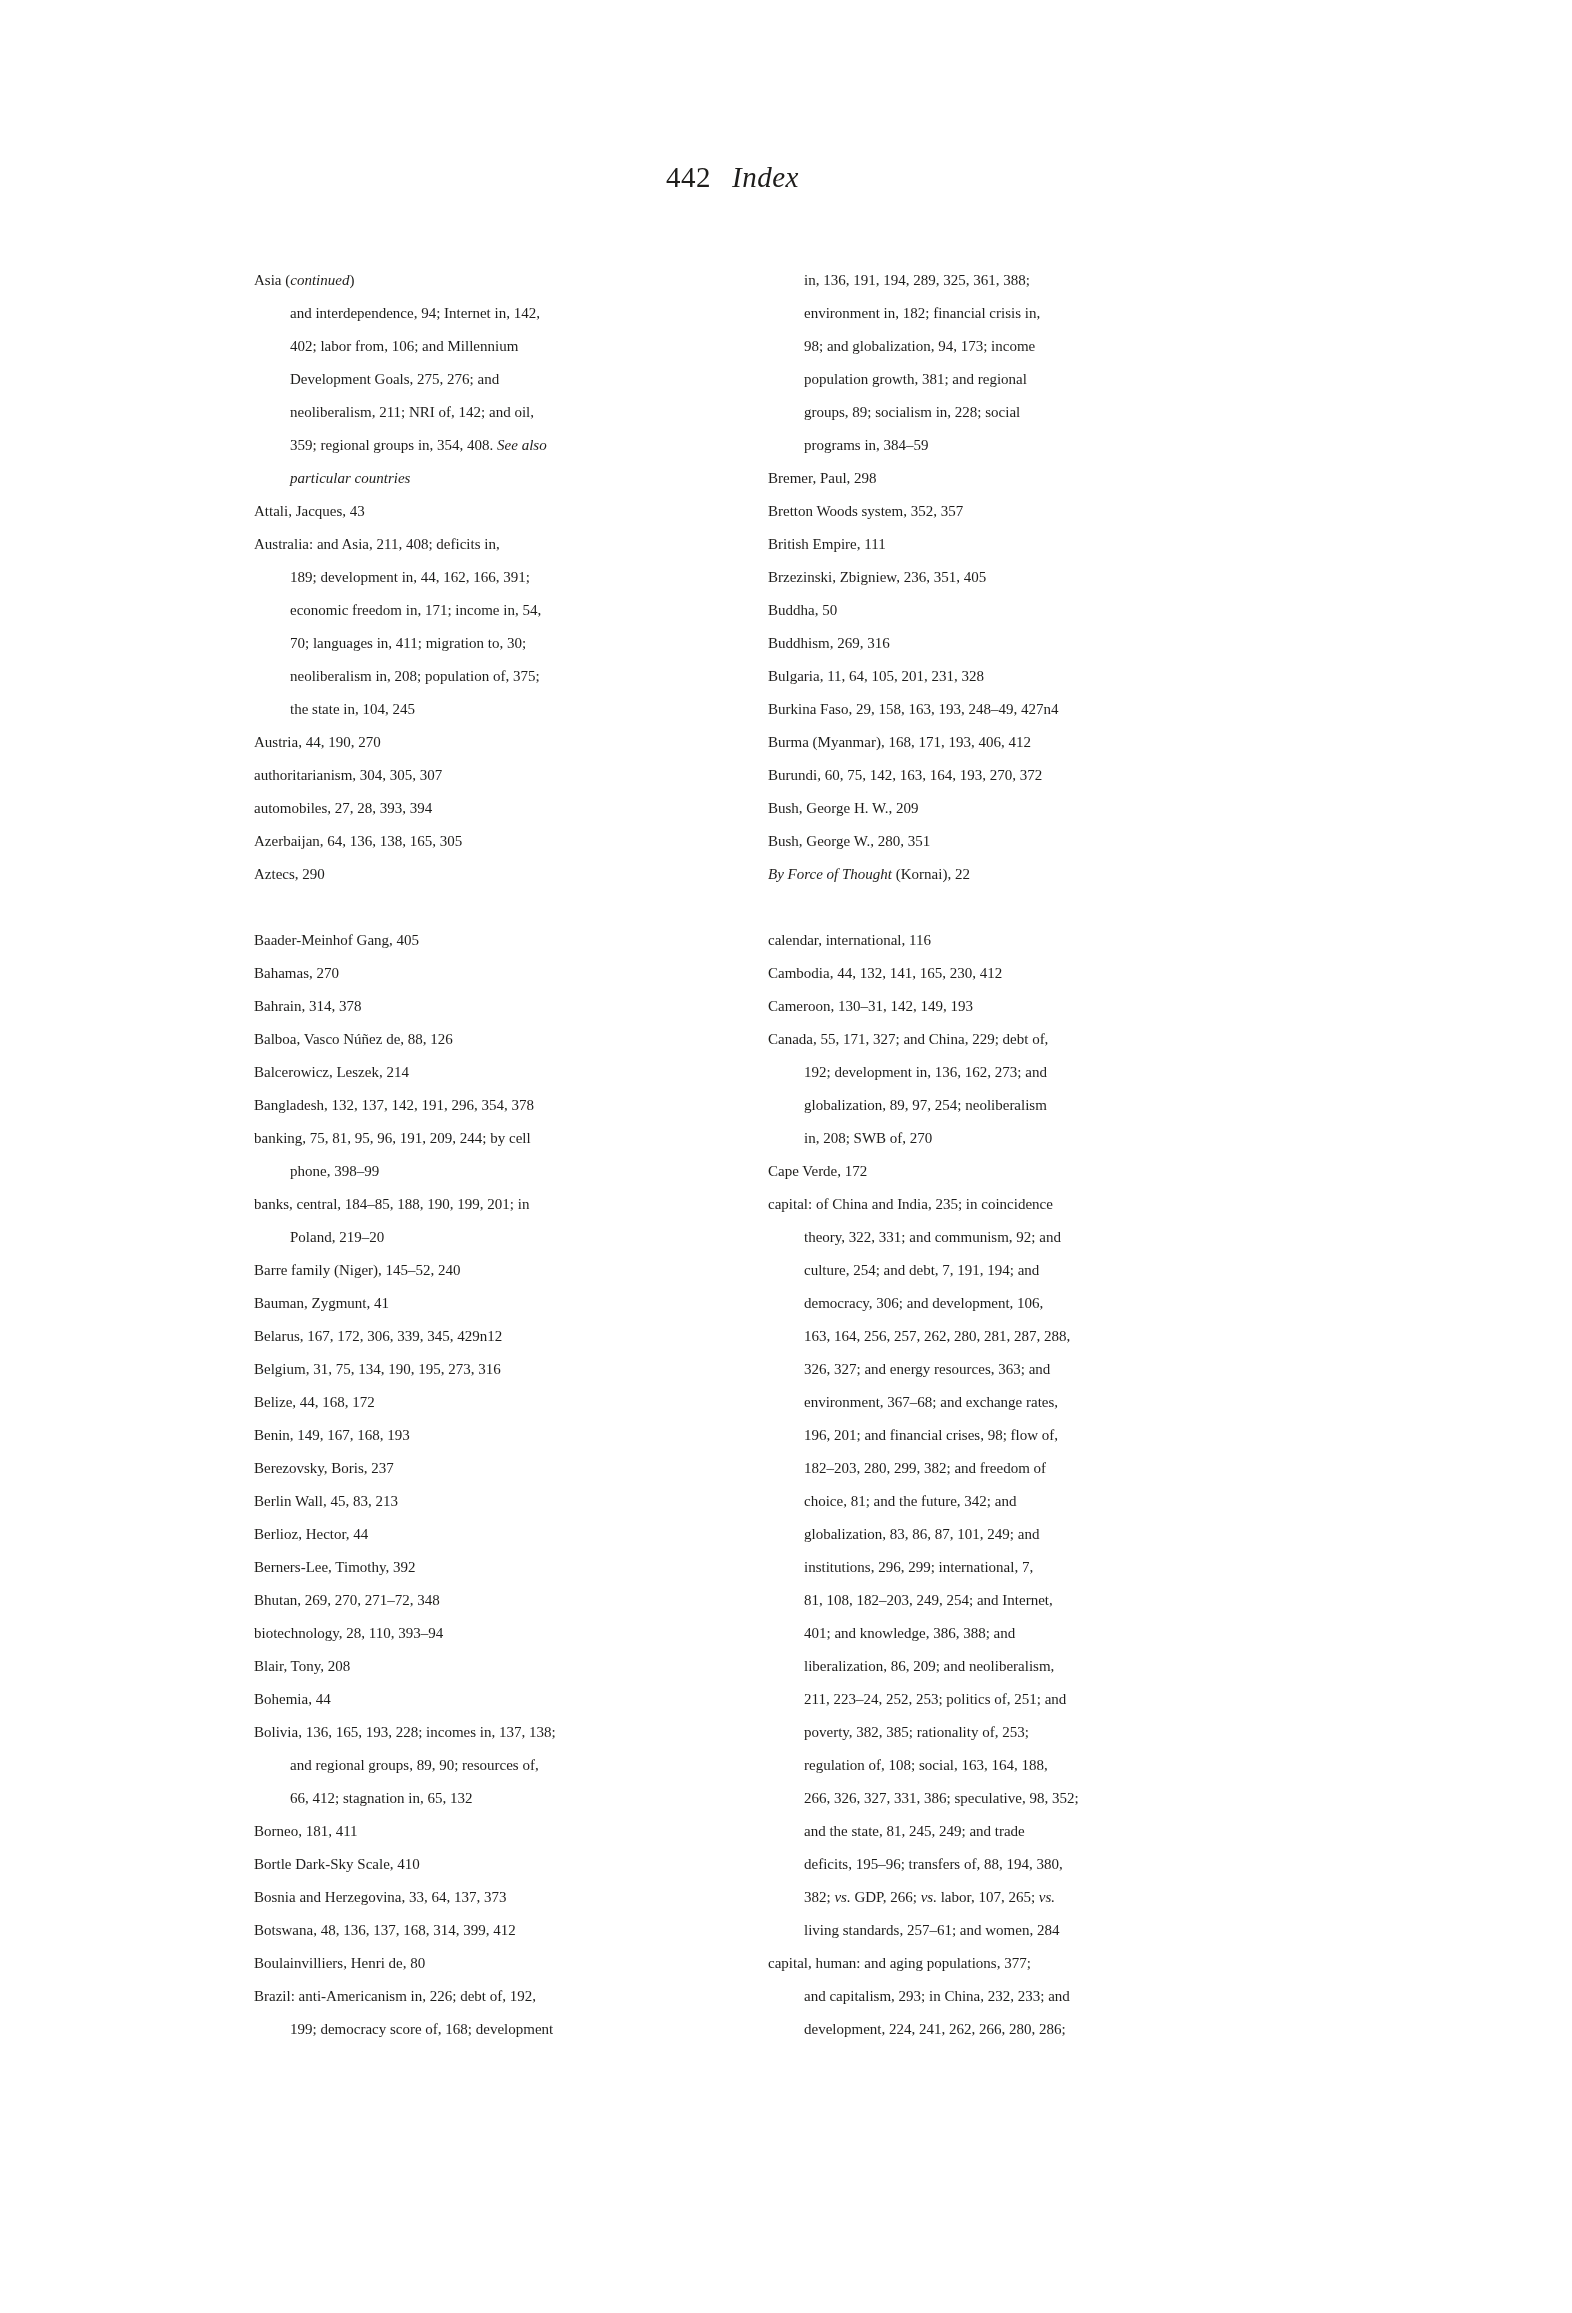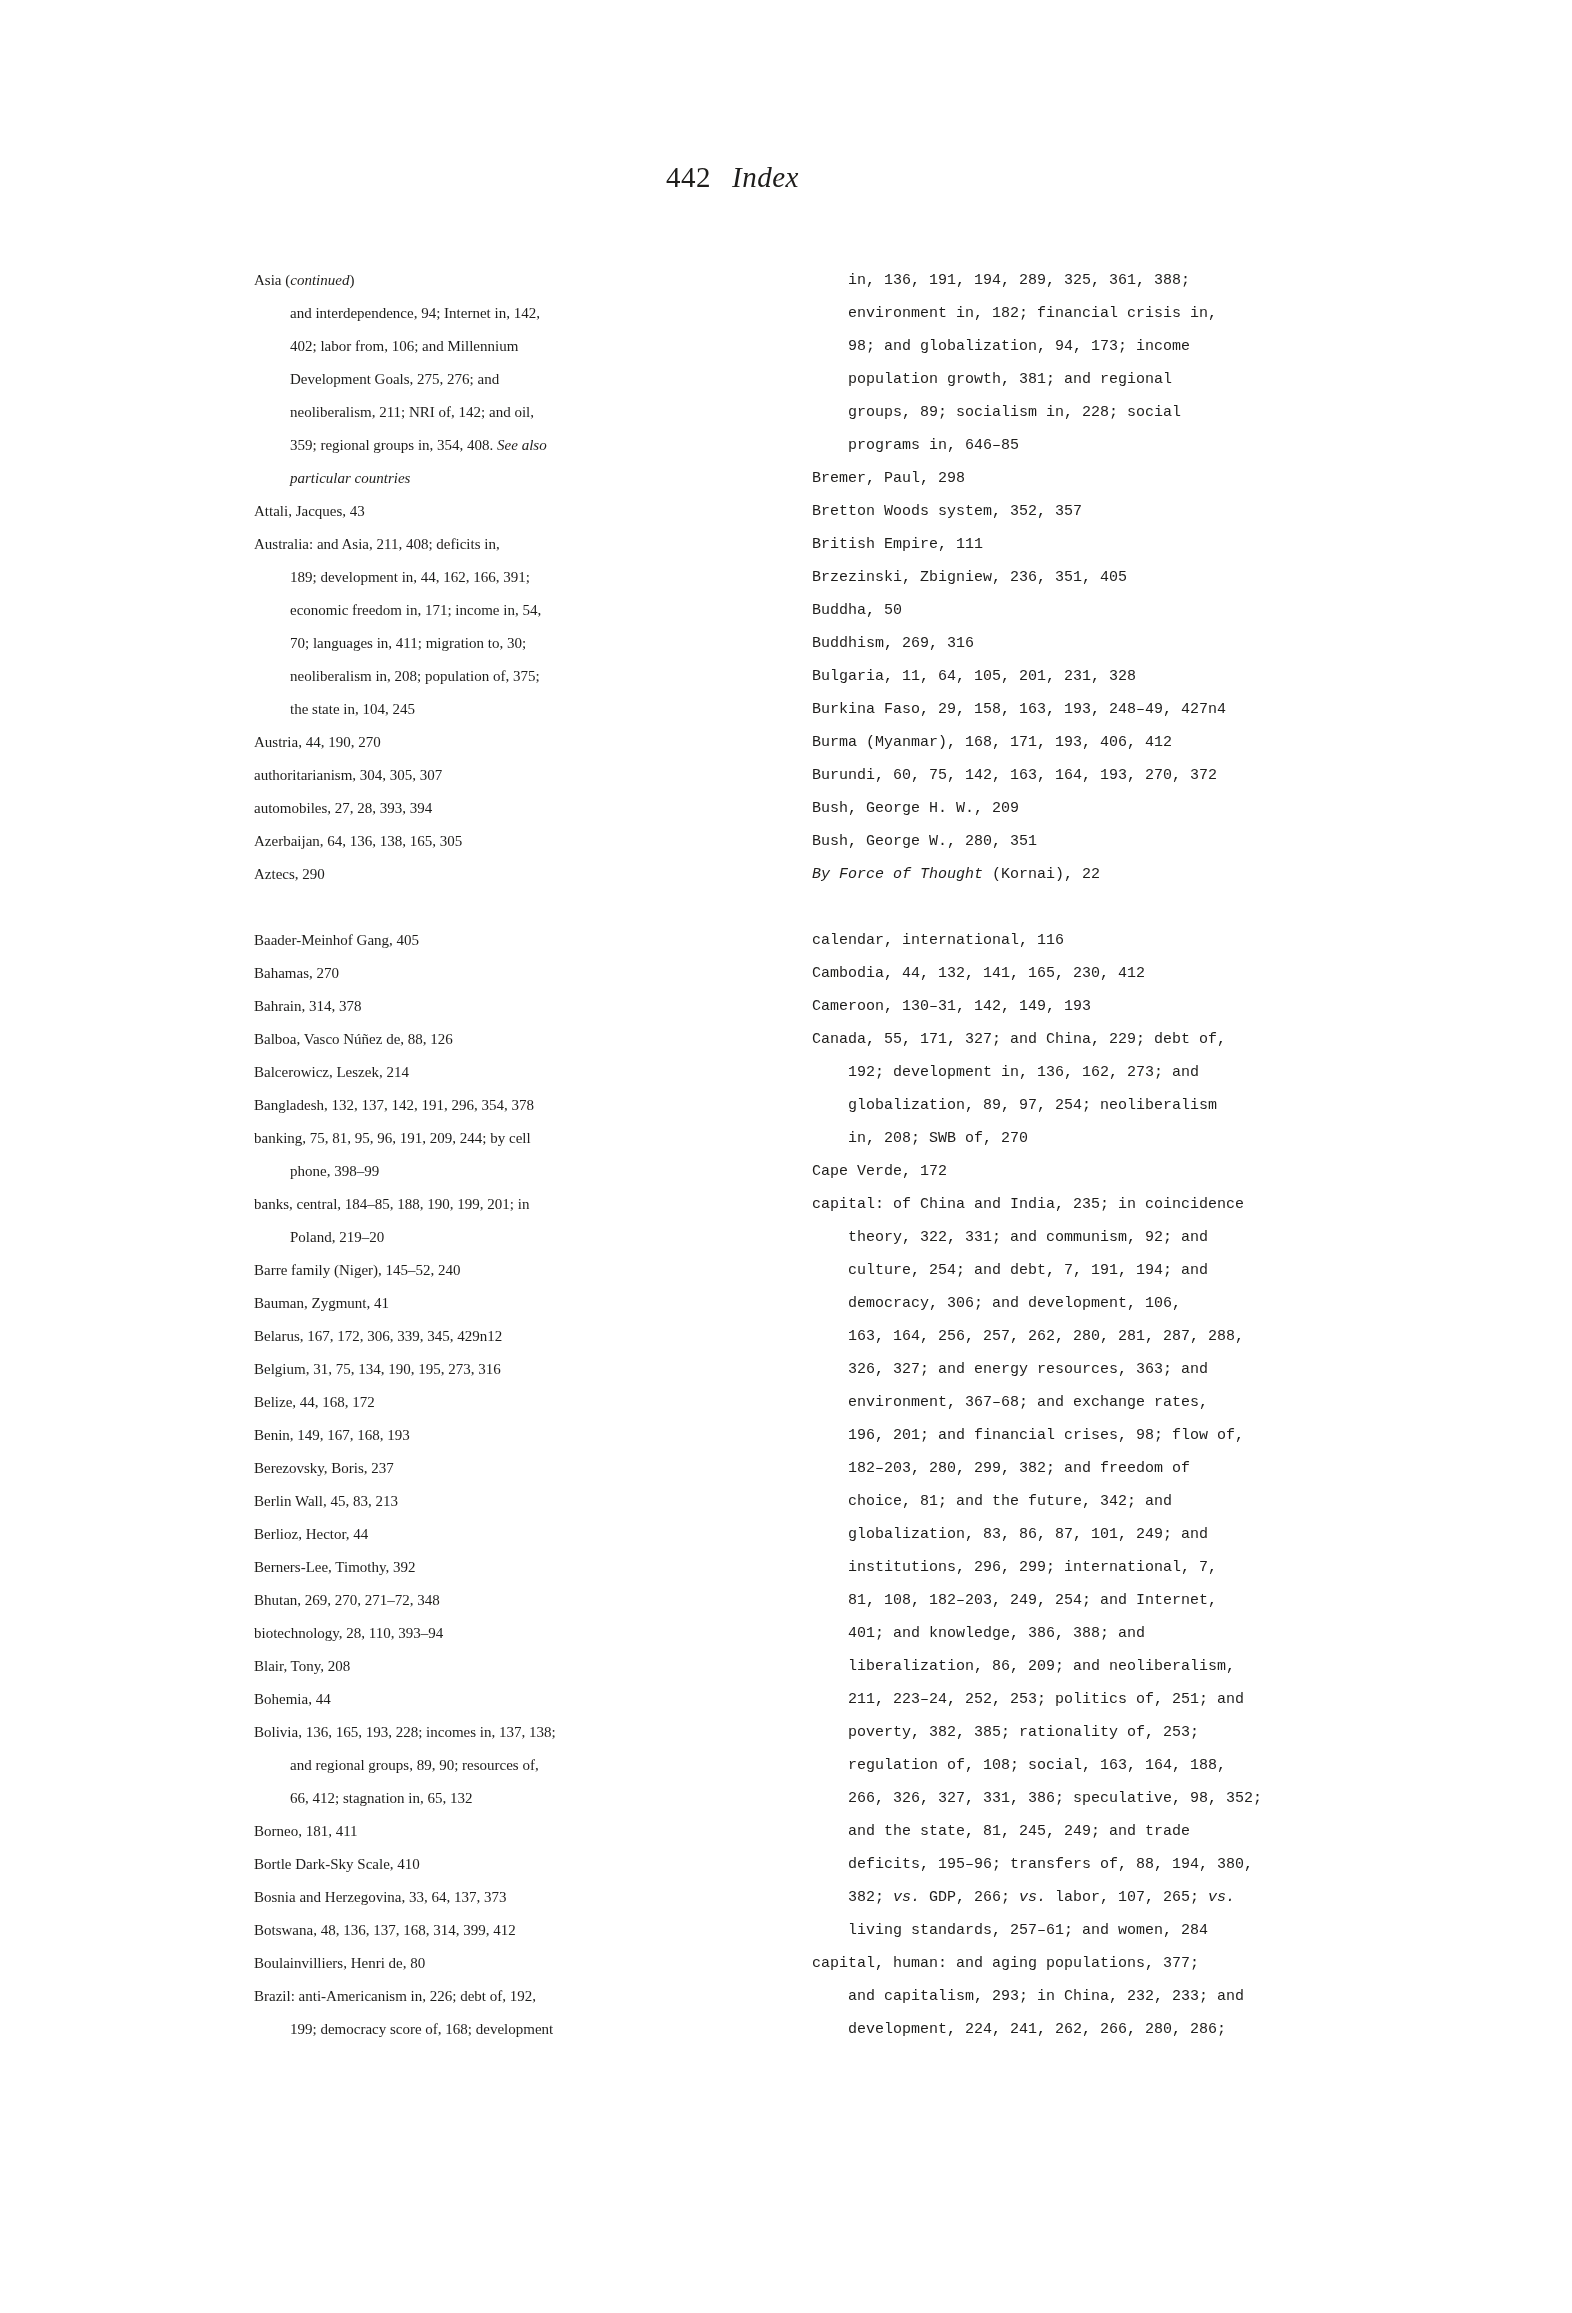--- a/index.html
+++ b/index.html
@@ -35,21 +35,21 @@
     font-style: italic;
   }
   .col {
     position: absolute;
     top: 264px;
     width: 540px;
     font-size: 15px;
     line-height: 33px;
   }
   .col-left  { left: 254px; }
-  .col-right { left: 812px; font-family: Liberation Mono, monospace; }
+  .col-right { left: 768px; }
   .line {
     white-space: nowrap;
     min-height: 33px;
   }
   .line.indent {
     padding-left: 36px;
   }
   .line i { font-style: italic; }
 </style>
 </head>
@@ -116,21 +116,21 @@
       <div class="line"><span>Brazil: anti-Americanism in, 226; debt of, 192,</span></div>
       <div class="line indent"><span>199; democracy score of, 168; development</span></div>
     </div>
 
   <div class="col col-right">
       <div class="line indent"><span>in, 136, 191, 194, 289, 325, 361, 388;</span></div>
       <div class="line indent"><span>environment in, 182; financial crisis in,</span></div>
       <div class="line indent"><span>98; and globalization, 94, 173; income</span></div>
       <div class="line indent"><span>population growth, 381; and regional</span></div>
       <div class="line indent"><span>groups, 89; socialism in, 228; social</span></div>
-      <div class="line indent"><span>programs in, 646–85</span></div>
+      <div class="line indent"><span>programs in, 384–59</span></div>
       <div class="line"><span>Bremer, Paul, 298</span></div>
       <div class="line"><span>Bretton Woods system, 352, 357</span></div>
       <div class="line"><span>British Empire, 111</span></div>
       <div class="line"><span>Brzezinski, Zbigniew, 236, 351, 405</span></div>
       <div class="line"><span>Buddha, 50</span></div>
       <div class="line"><span>Buddhism, 269, 316</span></div>
       <div class="line"><span>Bulgaria, 11, 64, 105, 201, 231, 328</span></div>
       <div class="line"><span>Burkina Faso, 29, 158, 163, 193, 248–49, 427n4</span></div>
       <div class="line"><span>Burma (Myanmar), 168, 171, 193, 406, 412</span></div>
       <div class="line"><span>Burundi, 60, 75, 142, 163, 164, 193, 270, 372</span></div>

